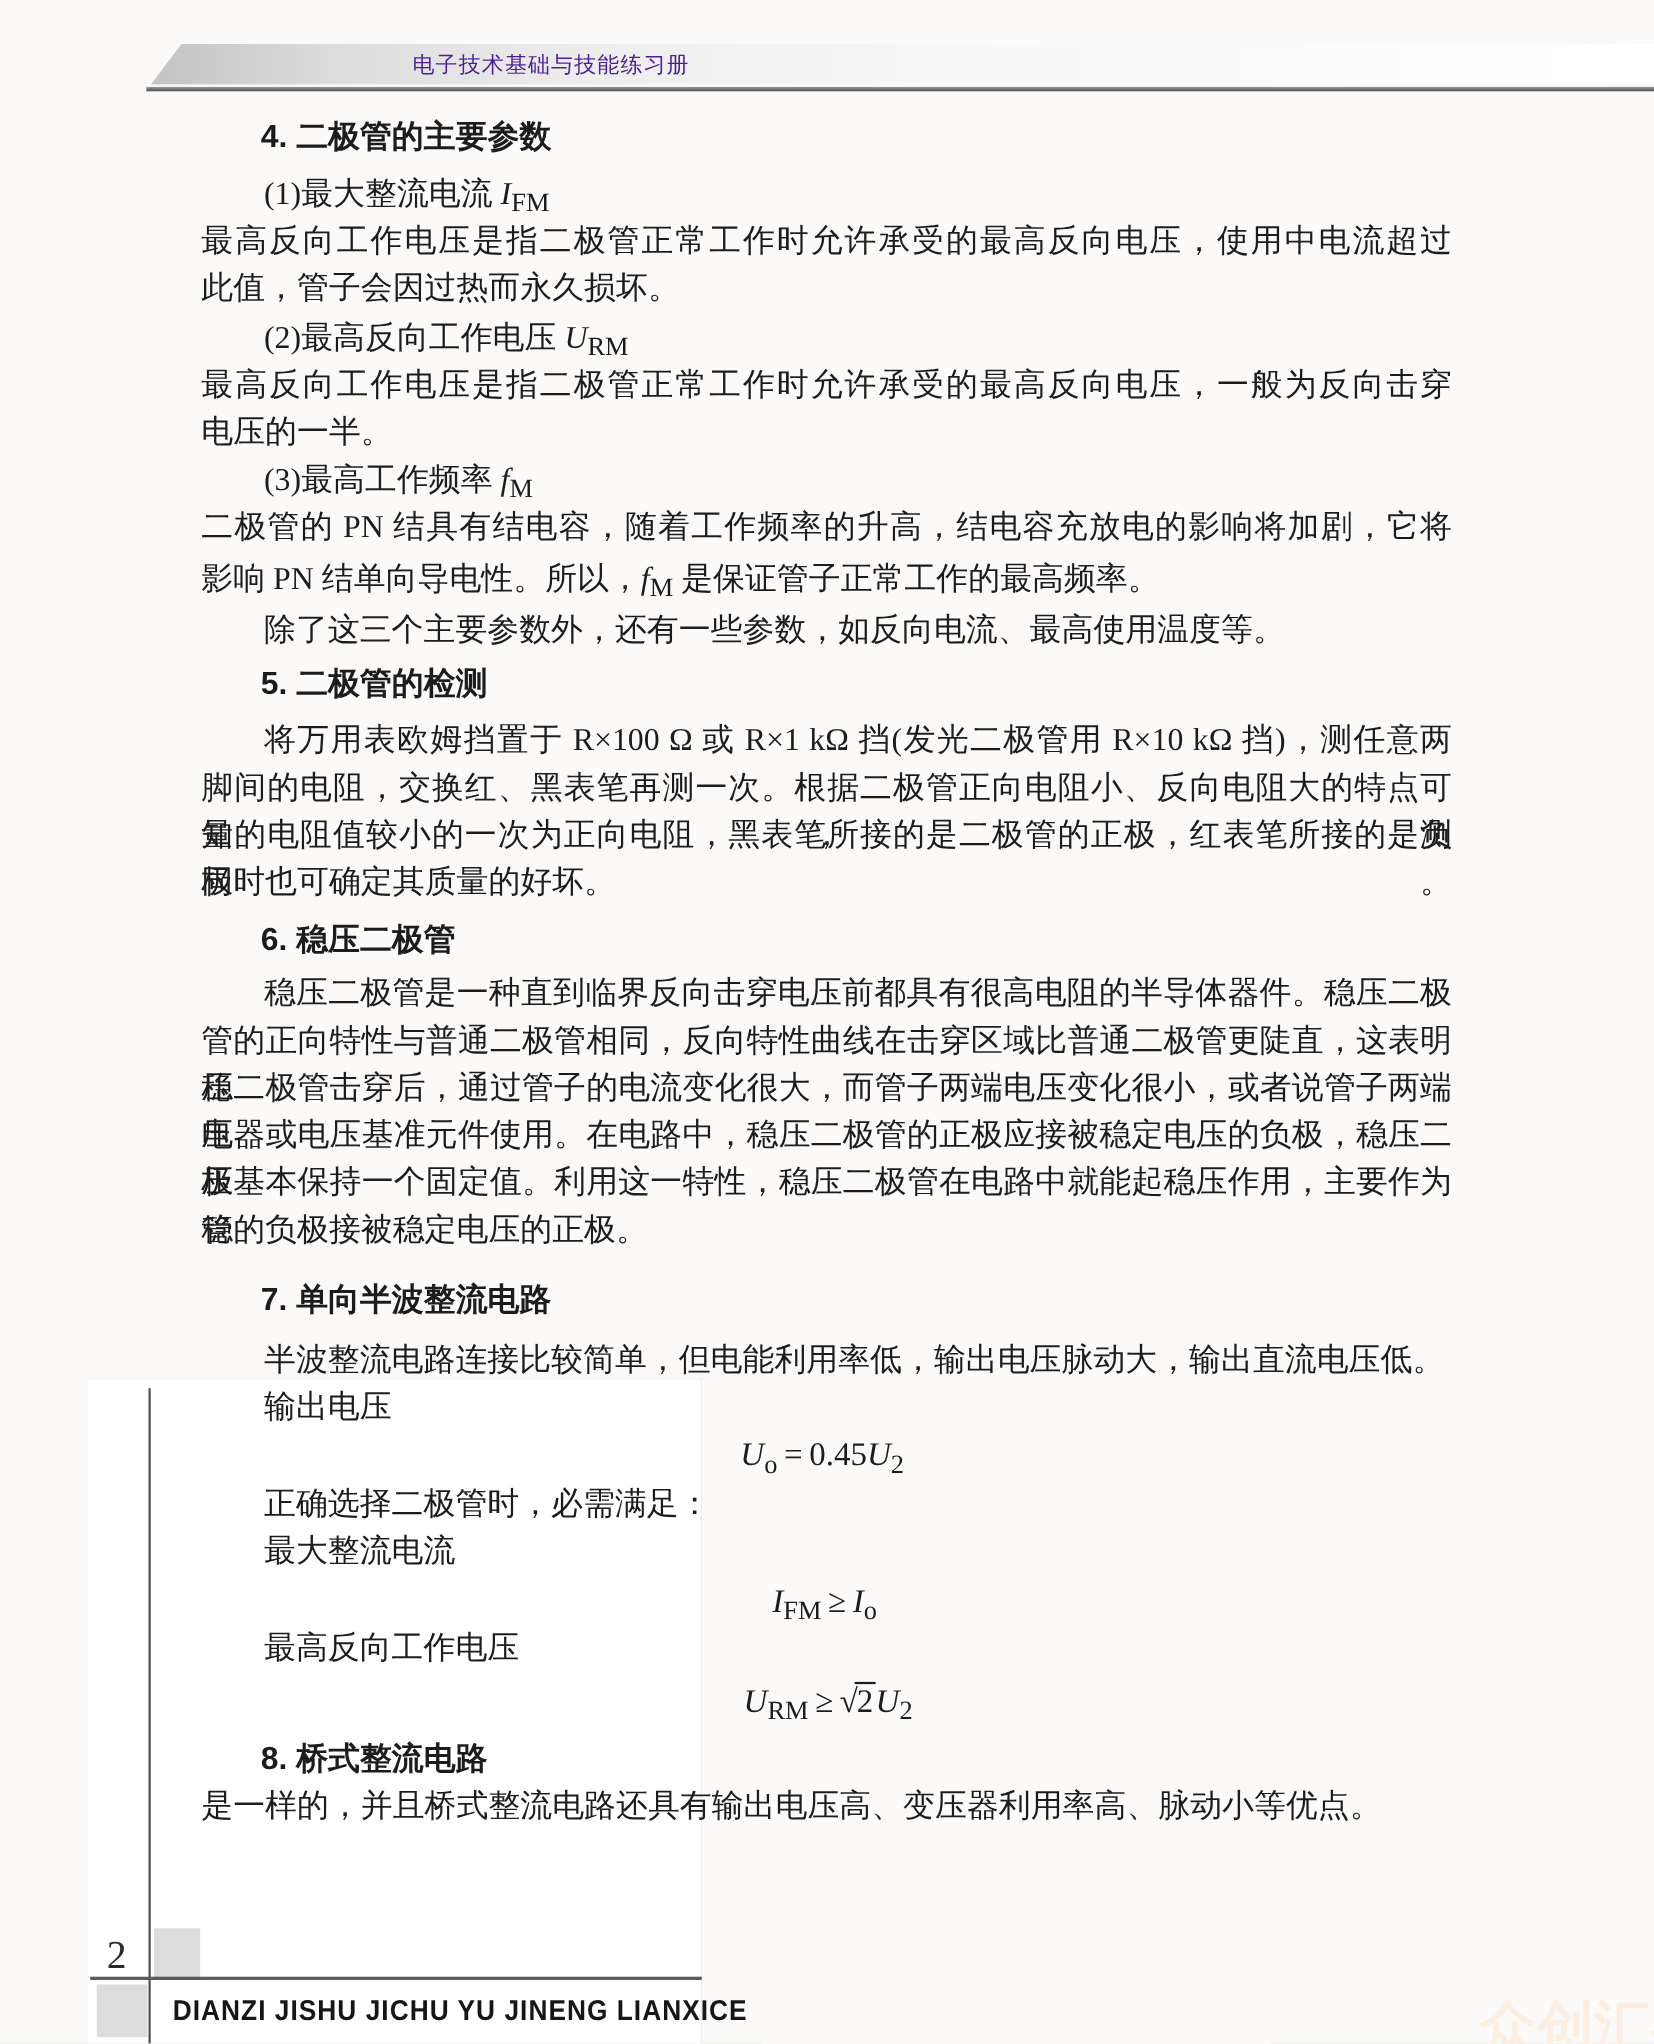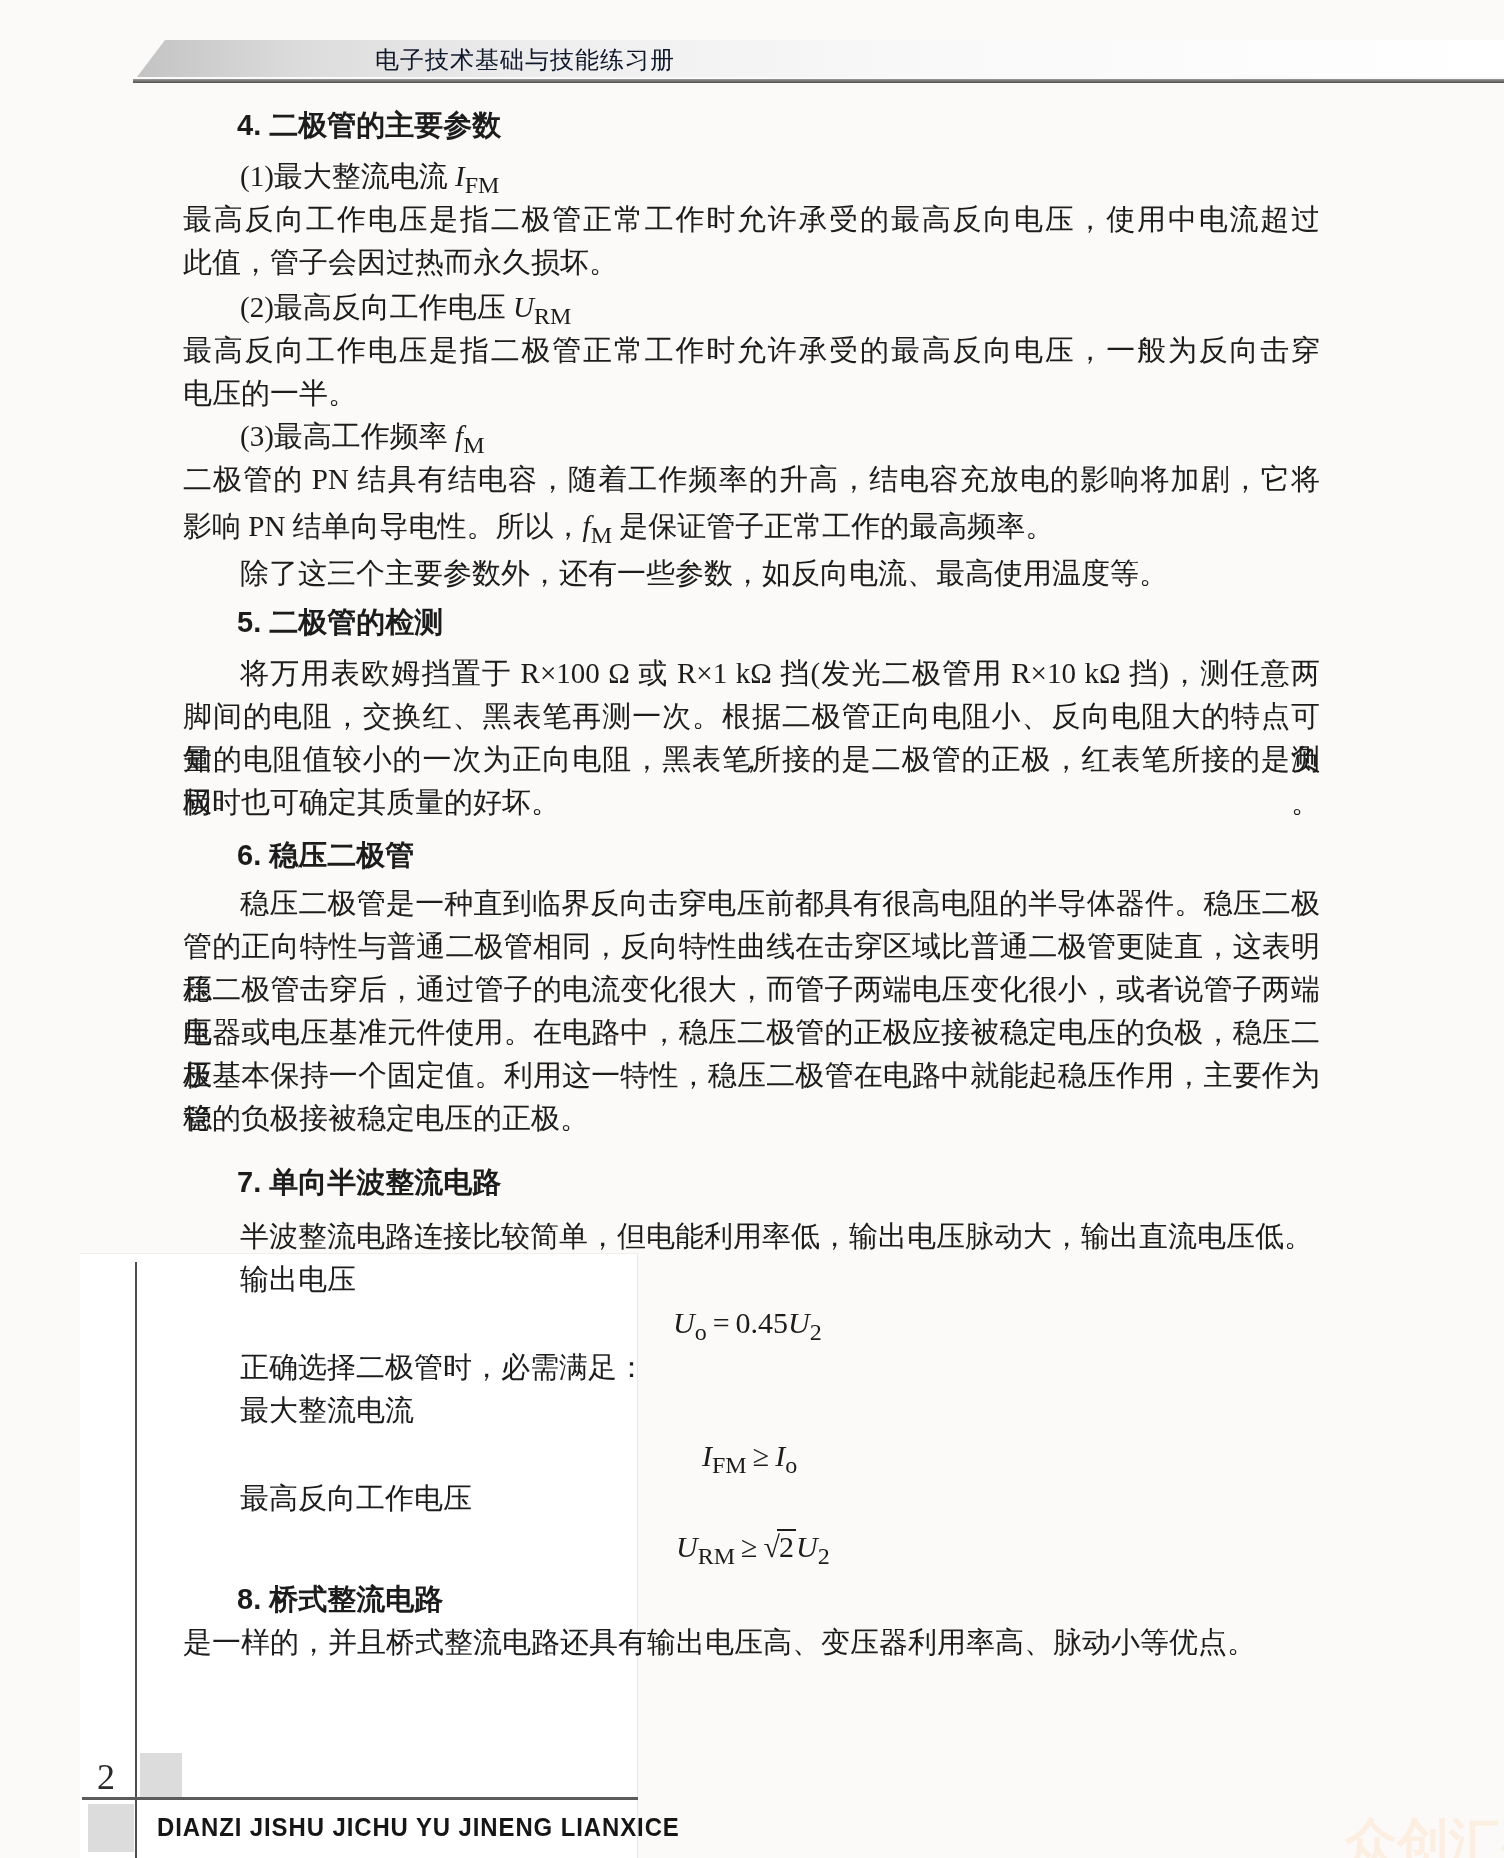--- a/index.html
+++ b/index.html
@@ -2,21 +2,21 @@
 <html><head>
 <meta charset="utf-8">
 <style>
   html,body{margin:0;padding:0;background:#e8e8e8}
   .page{position:relative;width:1504px;height:1858px;margin:0 auto;background:#fbfaf9;overflow:hidden;
         font-family:"Liberation Serif","DejaVu Serif",serif;color:#1c1c1c}
   
   .hdr-band{position:absolute;left:137px;top:40px;width:1367px;height:37px;
         clip-path:polygon(28px 0,100% 0,100% 100%,0 100%);
         background:linear-gradient(90deg,#c3c3c3 0,#dcdcdc 12%,#eeeeee 30%,#f8f8f8 55%,#ffffff 100%)}
-  .hdr-title{position:absolute;left:375px;top:40px;height:37px;line-height:39px;font-size:24px;color:#0f172a;
+  .hdr-title{position:absolute;left:375px;top:40px;height:37px;line-height:39px;font-size:20px;color:#4c1d95;
         font-family:"Liberation Sans","DejaVu Sans",sans-serif;letter-spacing:1px}
   .hdr-rule{position:absolute;left:133px;top:79px;width:1371px;height:4px;
         background:linear-gradient(180deg,#9a9a9a,#4f4f4f)}
   
   .white-panel{position:absolute;left:80px;top:1253px;width:557px;height:605px;background:#ffffff;
         border-right:1px solid #ebe8e4;border-top:1px solid #f1efec}
   .vline{position:absolute;left:135px;top:1262px;width:2px;height:596px;background:#4e4e4e}
   
   .content{position:absolute;left:183px;top:104px;width:1137px;font-size:29px;line-height:43px}
   .ln{height:43px;overflow:visible}

